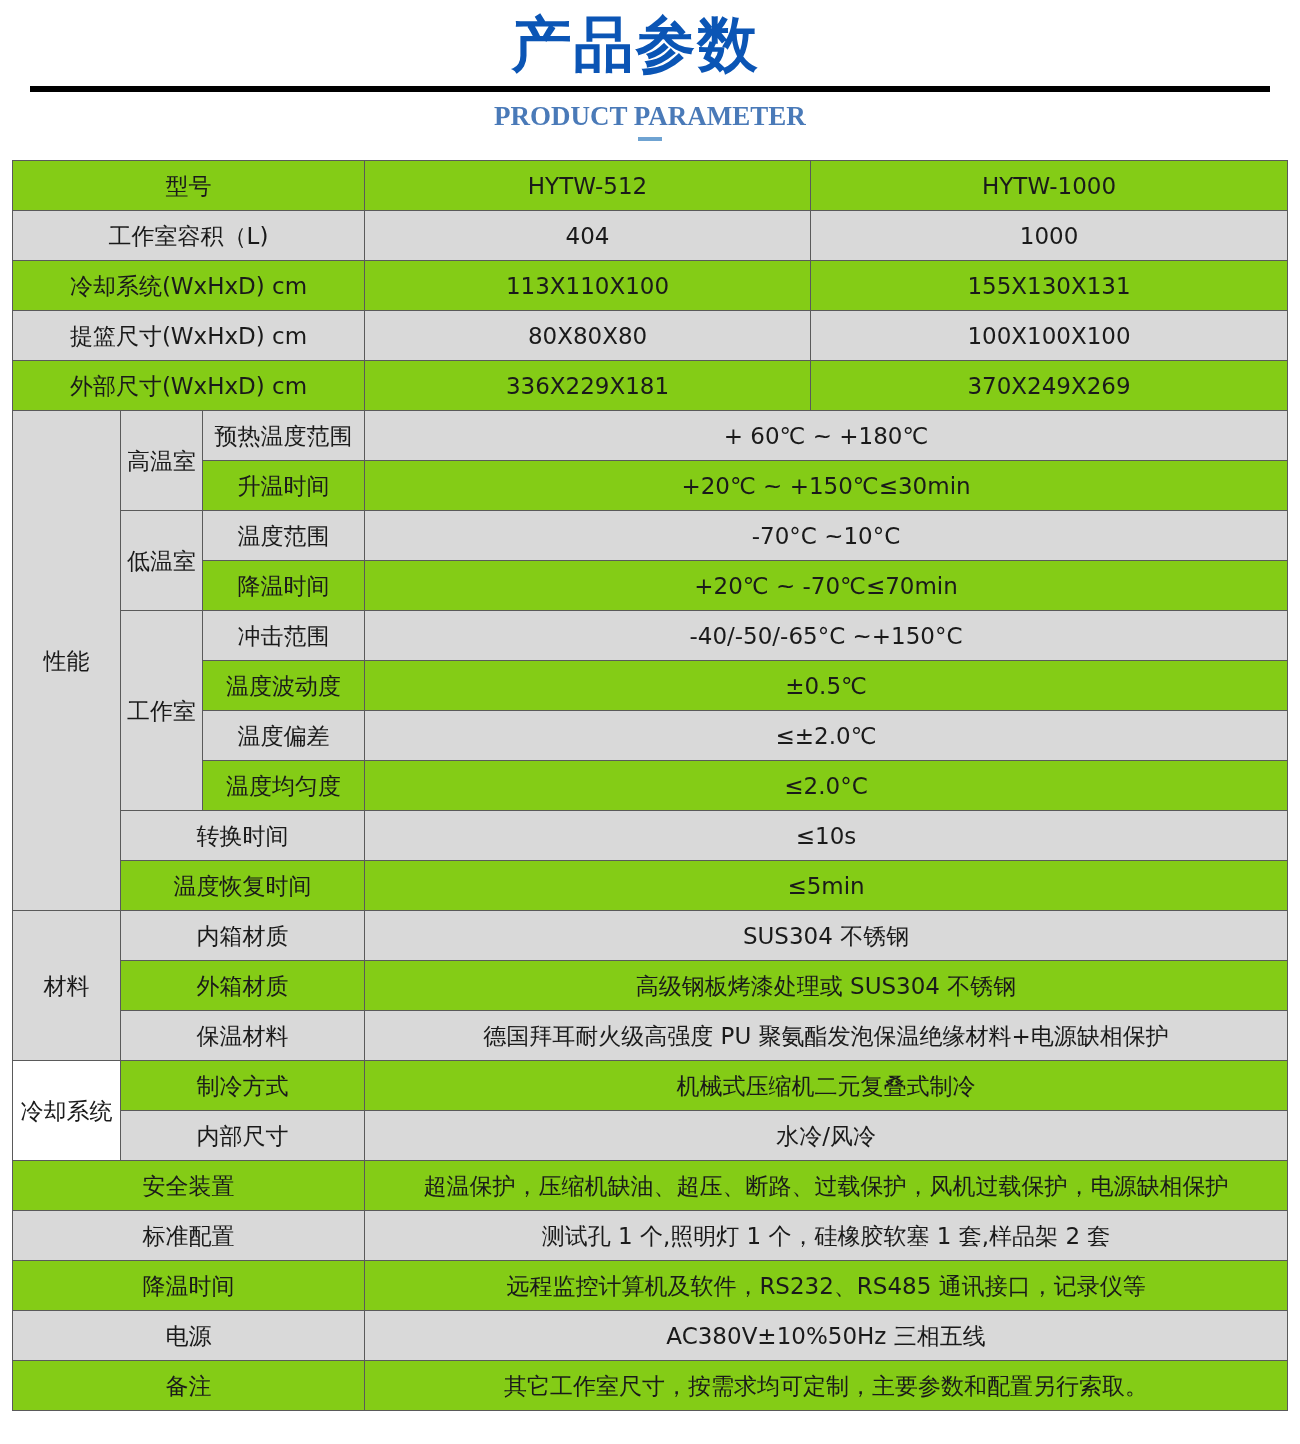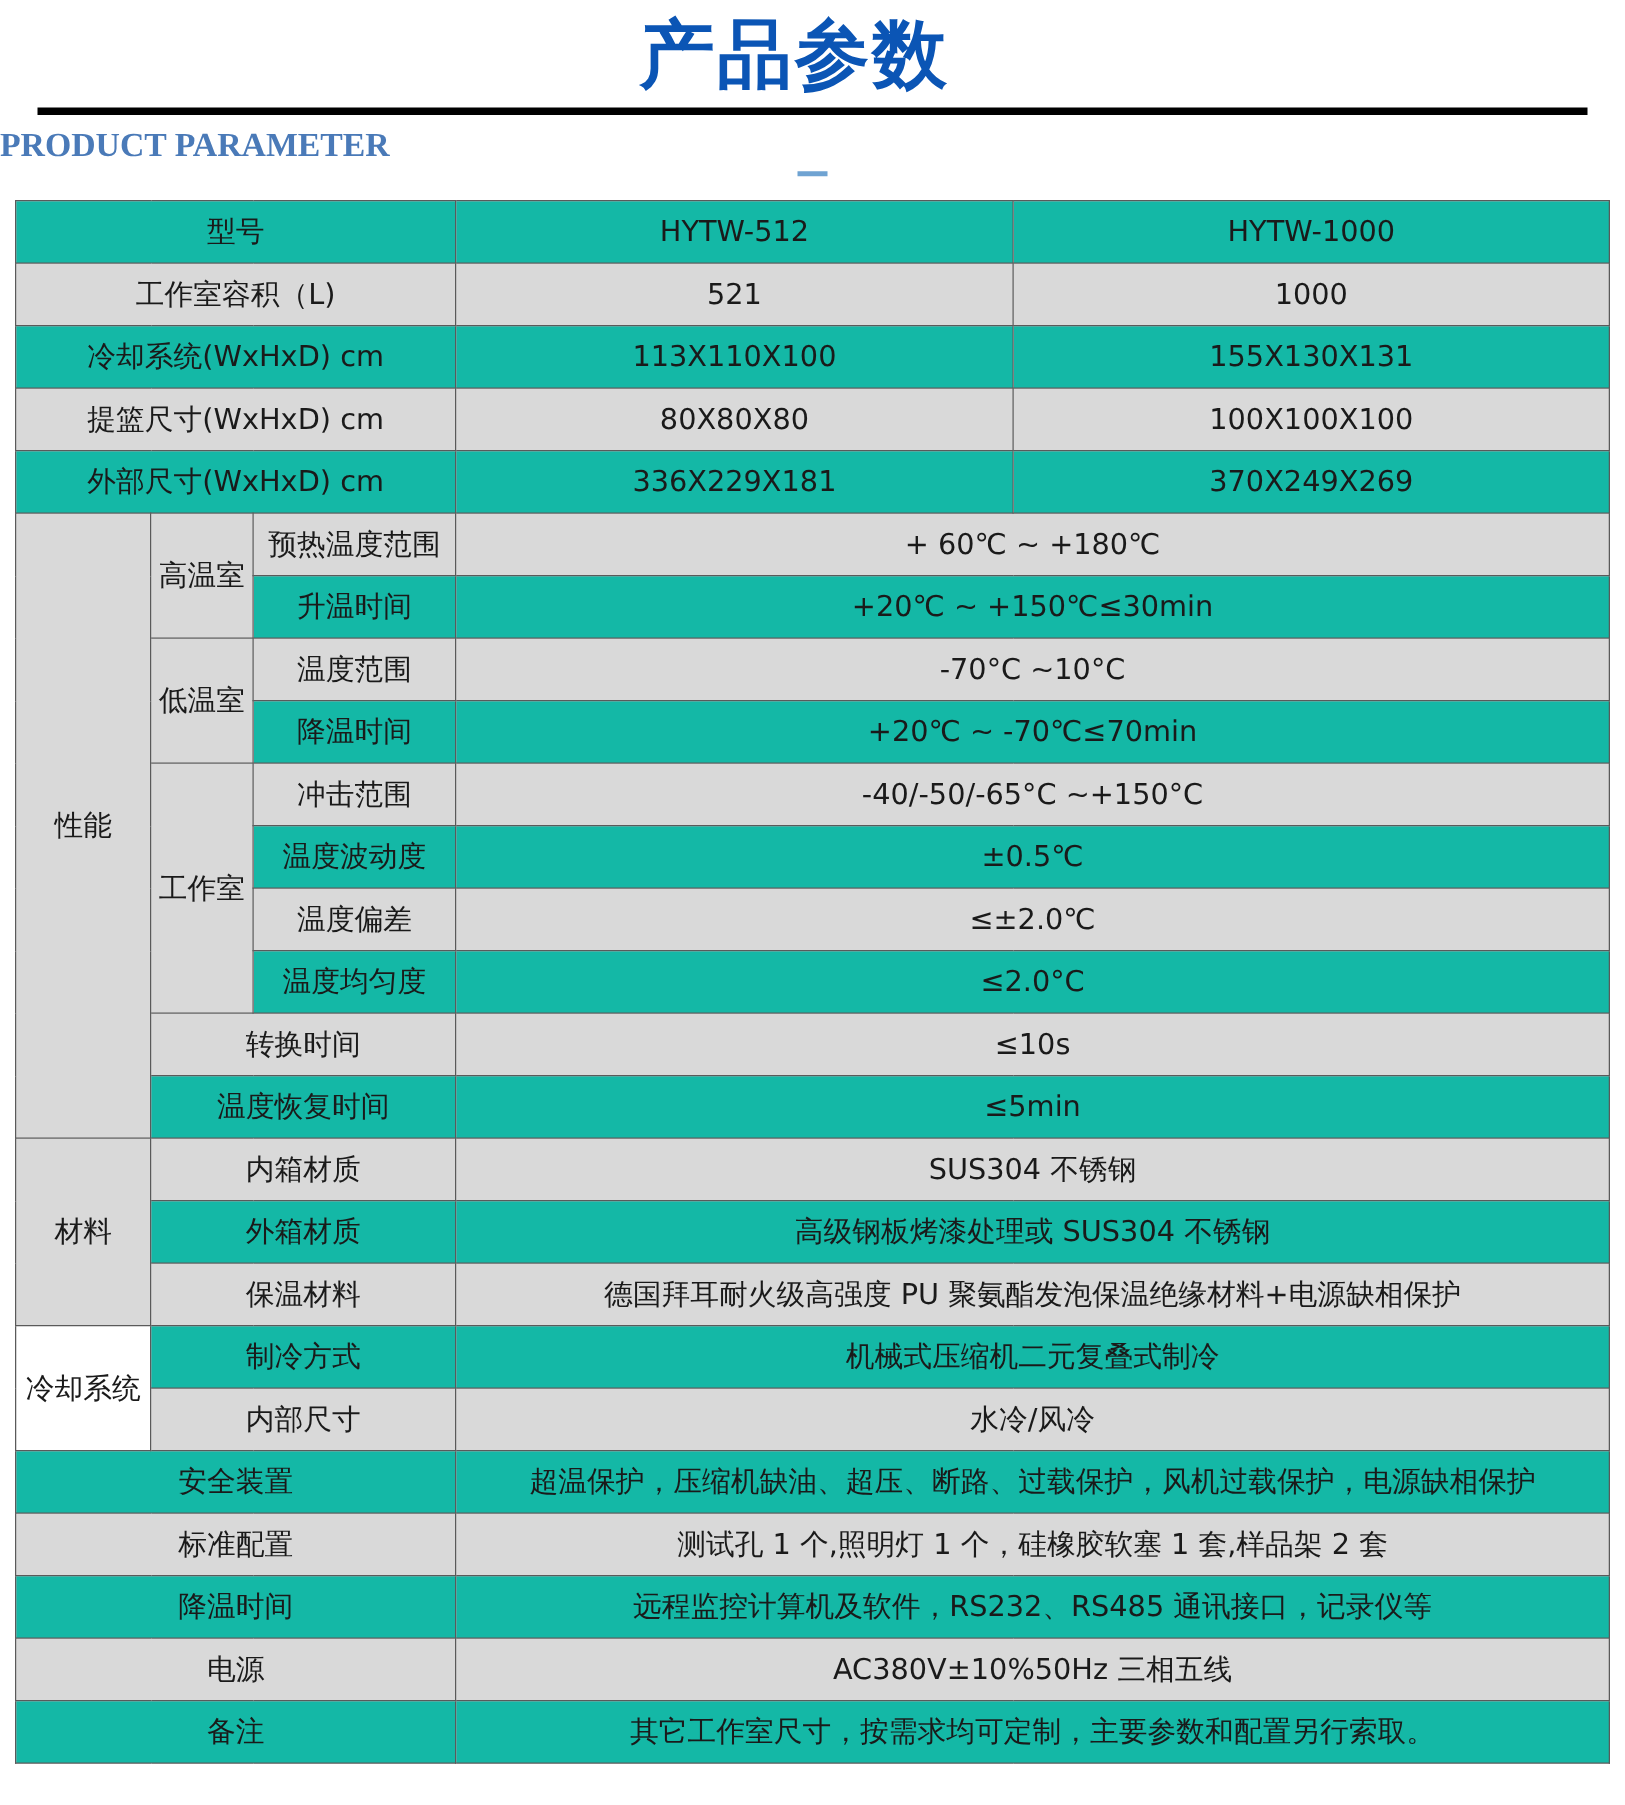--- a/index.html
+++ b/index.html
@@ -1,24 +1,24 @@
 <!DOCTYPE html>
 <html><head>
 <meta charset="utf-8">
 <style>
   html, body { margin:0; padding:0; background:#ffffff; }
   body { width:1300px; height:1444px; position:relative; overflow:hidden; font-family:"DejaVu Sans", sans-serif; color:#1a1a1a; }
   .title { position:absolute; left:0; top:8px; width:1271px; text-align:center; font-size:60px; font-weight:bold; letter-spacing:2px; line-height:72px; }
   .rule { position:absolute; left:30px; top:86px; width:1240px; height:6px; background:#000; }
-  .subtitle { position:absolute; left:0; top:100px; width:1300px; text-align:left; font-family:"Liberation Serif", serif; font-weight:bold; font-size:27px; line-height:32px; }
+  .subtitle { position:absolute; left:0; top:100px; width:1300px; text-align:center; font-family:"Liberation Serif", serif; font-weight:bold; font-size:27px; line-height:32px; }
   .dash { position:absolute; left:638px; top:137px; width:24px; height:4px; }
   table.spec { position:absolute; left:12px; top:160px; width:1275px; border-collapse:collapse; table-layout:fixed; }
   table.spec td { border:1.5px solid #5a5a5a; height:49px; padding:0; text-align:center; vertical-align:middle; font-size:23px; line-height:26px; white-space:nowrap; overflow:hidden; }
   tr.g td { background:#d9d9d9;margin-top:32px; }
-  tr.w td { background:#14b8a6; }
+  tr.w td { background:#84cc16; }
   td.gcell { background:#d9d9d9 !important; }
   td.wcell { background:#ffffff !important; }
   td.cat { font-size:23px; }
 </style>
 </head>
 <body>
 
 <div class="title" style="color: rgb(11, 85, 181);">产品参数</div>
 <div class="rule"></div>
 <div class="subtitle" style="color: rgb(74, 122, 184);">PRODUCT PARAMETER</div>
@@ -33,21 +33,21 @@
       <col style="width:477px">
   </colgroup>
   <tbody>
     <tr class="w">
       <td colspan="3">型号</td>
       <td>HYTW-512</td>
       <td>HYTW-1000</td>
     </tr>
     <tr class="g">
       <td colspan="3">工作室容积（L)</td>
-      <td>521</td>
+      <td>404</td>
       <td>1000</td>
     </tr>
     <tr class="w">
       <td colspan="3">冷却系统(WxHxD) cm</td>
       <td>113X110X100</td>
       <td>155X130X131</td>
     </tr>
     <tr class="g">
       <td colspan="3">提篮尺寸(WxHxD) cm</td>
       <td>80X80X80</td>

